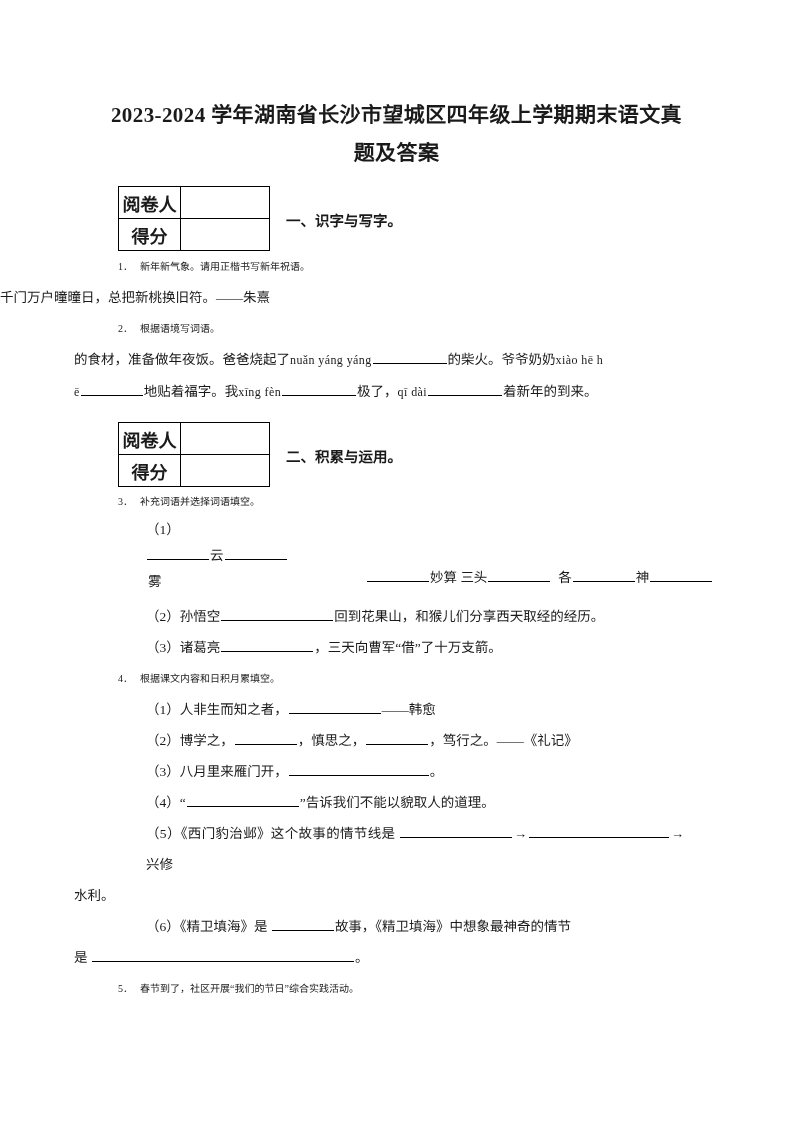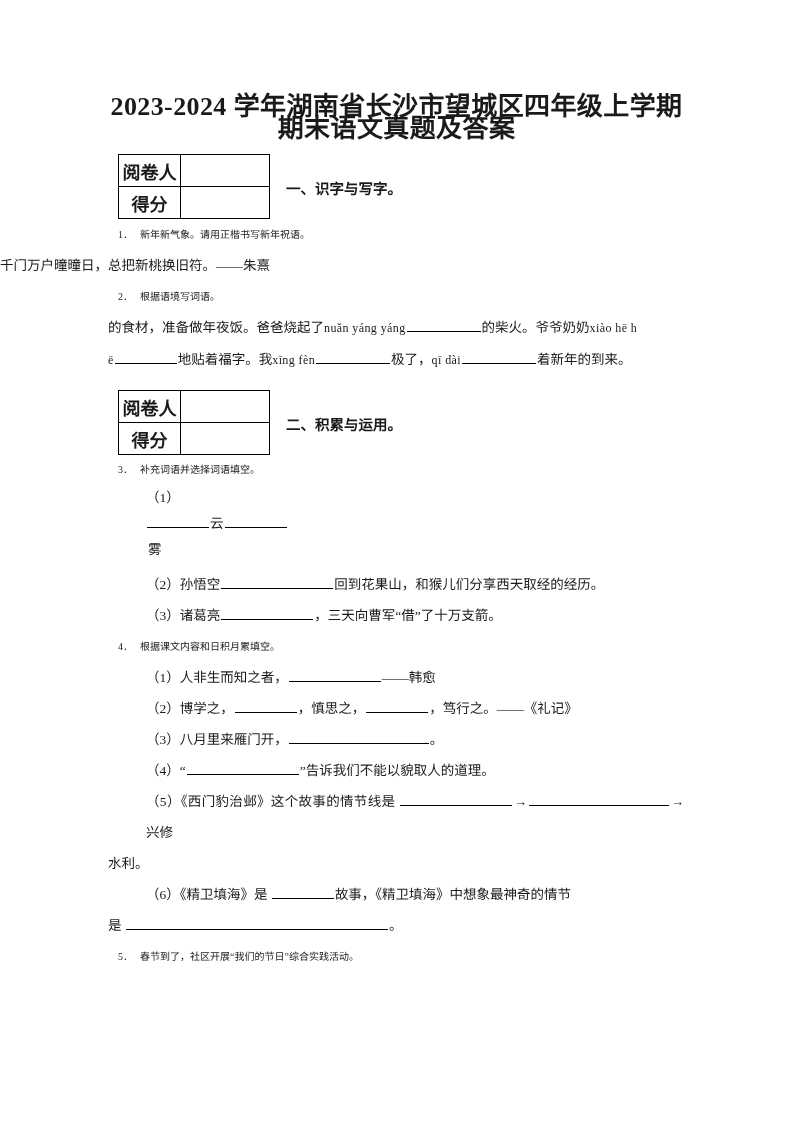--- a/index.html
+++ b/index.html
@@ -22,23 +22,23 @@
     padding: 0;
     position: relative;
   }
 
   
   .doc-title {
     margin: 0;
     padding: 0 108px;
     padding-top: 96px;
     text-align: center;
-    font-size: 26px;
+    font-size: 21px;
     font-weight: bold;
-    line-height: 22px;
+    line-height: 38px;
     letter-spacing: 0.4px;
   }
 
   
   .section-block {
     display: flex;
     align-items: center;
     padding-left: 118px;
     margin-top: 14px;
   }
@@ -84,21 +84,21 @@
     line-height: 31px;
   }
   .q-sub {
     padding-left: 146px;
     padding-right: 108px;
     font-size: 13.5px;
     line-height: 31px;
     text-align: justify;
   }
   .q-flow {
-    padding-left: 108px;
+    padding-left: 74px;
     padding-right: 108px;
     font-size: 13.5px;
     line-height: 31px;
   }
   .pinyin {
     font-family: "Liberation Serif", "DejaVu Serif", serif;
     font-size: 12px;
     letter-spacing: 0.4px;
   }
   .blank {
@@ -201,20 +201,23 @@
   </div>
   <div class="q-sub" style="line-height:26px;">
     <span>（1）</span>
   </div>
 
   <div class="word-rows">
     <div class="wcol-left">
       <span class="blank b-s"></span><span>云</span><span class="blank b-s"></span>
       <span class="wrap-char">雾</span>
     </div>
+    <div class="wcol-right">
+      <span class="blank b-s"></span><span>妙算</span>&nbsp;<span>三头</span><span class="blank b-s"></span>&nbsp;&nbsp;<span>各</span><span class="blank b-s"></span><span>神</span><span class="blank b-s"></span>
+    </div>
   </div>
 
   <div class="q-sub">
     <span>（2）</span><span>孙悟空</span><span class="blank b-xl"></span><span>回到花果山，和猴儿们分享西天取经的经历。</span>
   </div>
   <div class="q-sub">
     <span>（3）</span><span>诸葛亮</span><span class="blank b-l"></span><span>，三天向曹军“借”了十万支箭。</span>
   </div>
 
   <div class="q">

